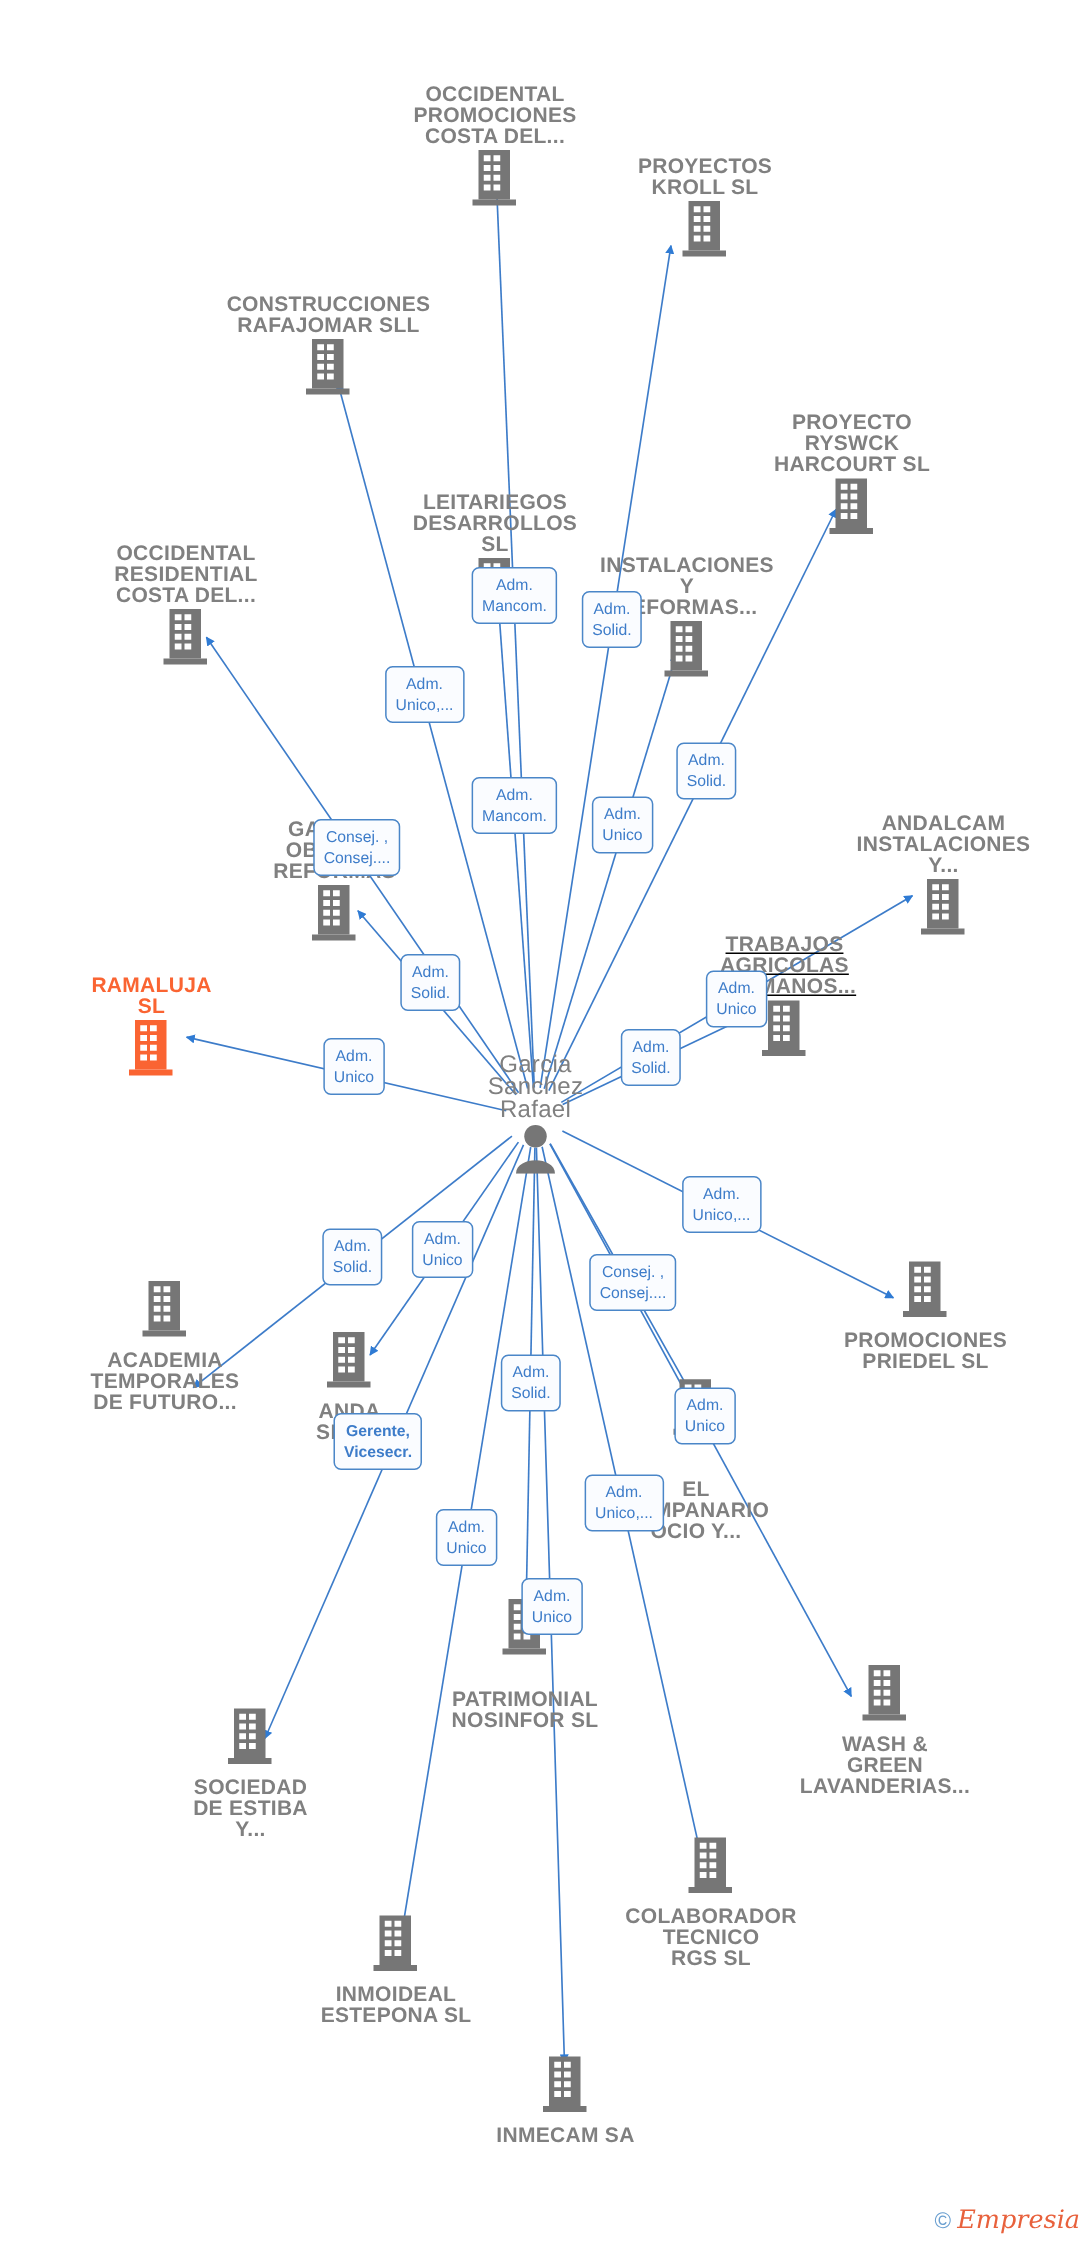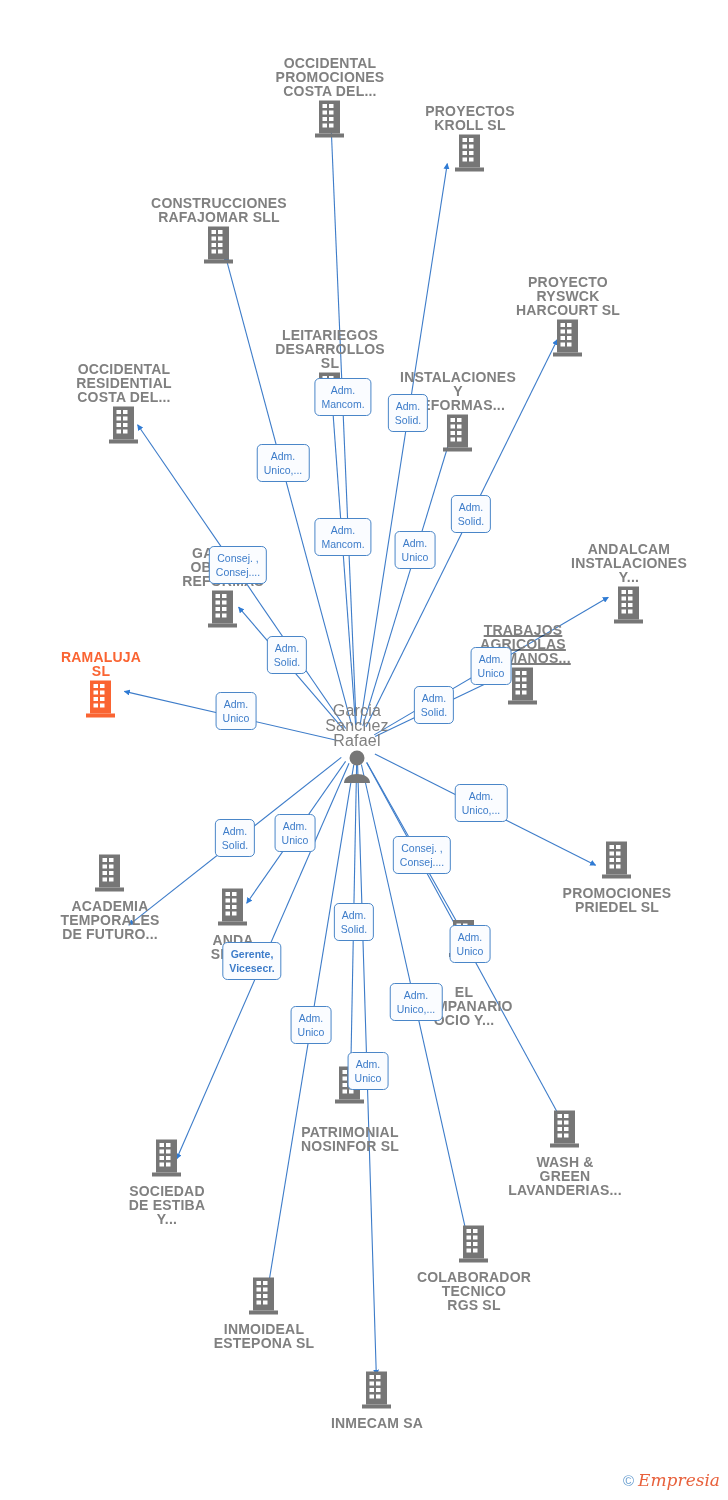--- a/index.html
+++ b/index.html
@@ -362,21 +362,21 @@
               <rect x="9.5" y="18.5" width="4.5" height="4"></rect>
               <rect x="16" y="18.5" width="4.5" height="4"></rect>
               <rect x="9.5" y="25" width="4.5" height="4"></rect>
               <rect x="16" y="25" width="4.5" height="4"></rect>
             </g>
           </svg></div>
         <div class="label" style="order: 3; margin-top: 2px;">SOCIEDAD
 DE ESTIBA
 Y...</div>
       </div>
-      <div class="node" style="left: 565px; top: 1152px;">
+      <div class="node" style="left: 590px; top: 1152px;">
         <div class="icon"><svg width="34" height="40" viewBox="0 0 34 40" aria-hidden="true">
             <rect x="6" y="2" width="21" height="33" fill="#767676"></rect>
             <rect x="2" y="35" width="29" height="4" fill="#767676"></rect>
             <g fill="#ffffff">
               <rect x="9.5" y="5.5" width="4.5" height="4"></rect>
               <rect x="16" y="5.5" width="4.5" height="4"></rect>
               <rect x="9.5" y="12" width="4.5" height="4"></rect>
               <rect x="16" y="12" width="4.5" height="4"></rect>
               <rect x="9.5" y="18.5" width="4.5" height="4"></rect>
               <rect x="16" y="18.5" width="4.5" height="4"></rect>

